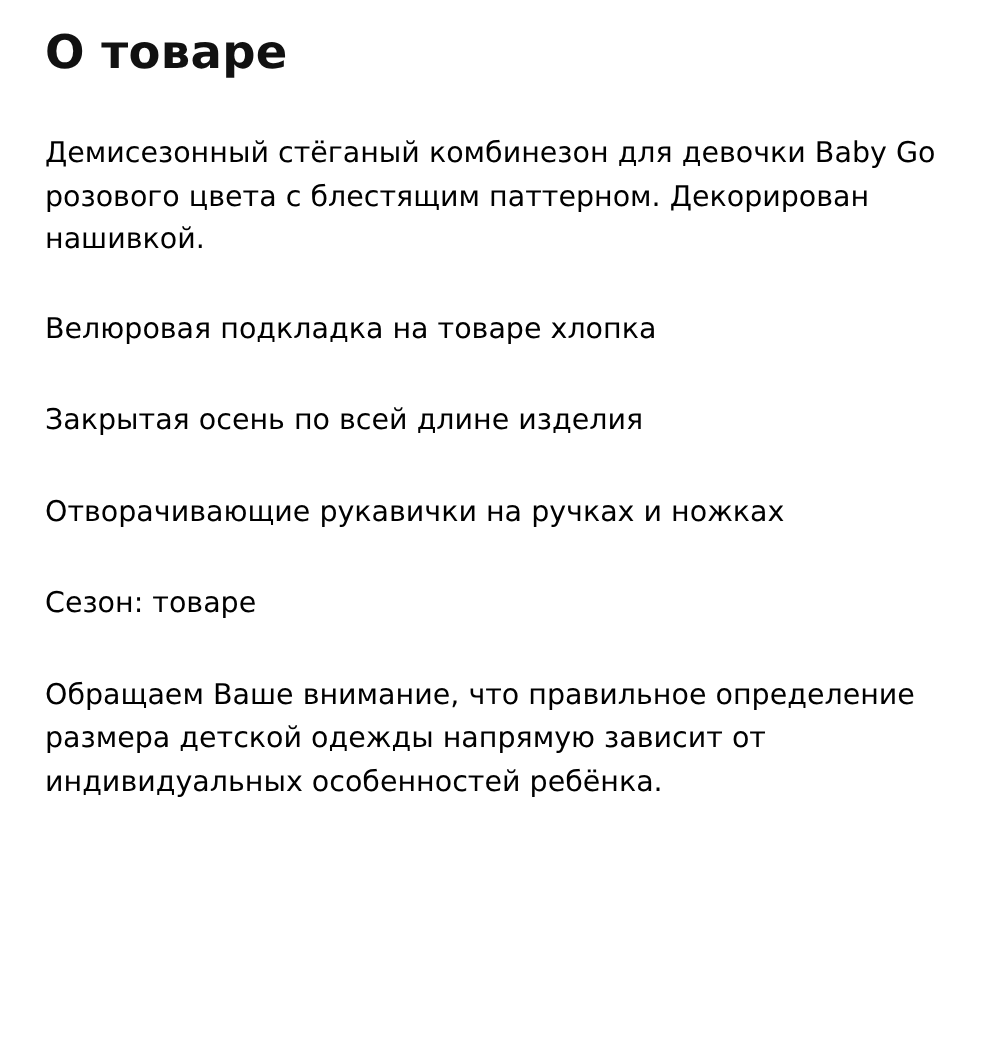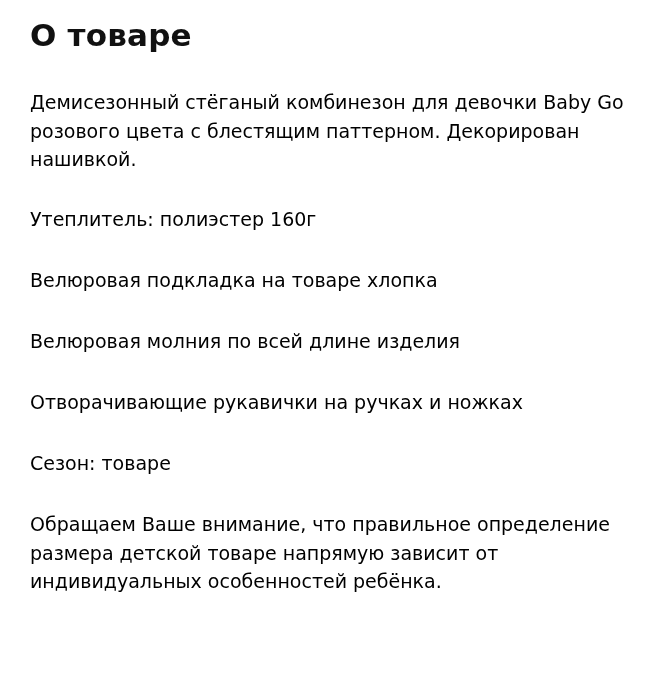--- a/index.html
+++ b/index.html
@@ -47,20 +47,19 @@
     margin-bottom: 31px;
   }
 </style>
 </head>
 <body>
 
 <div class="page">
   <h1 class="section-title">О товаре</h1>
   <div class="paragraphs">
     <p class="paragraph p-first">Демисезонный стёганый комбинезон для девочки Baby Go розового цвета с блестящим паттерном. Декорирован нашивкой.</p>
-    <p class="paragraph">Утеплитель: полиэстер 160г</p>
     <p class="paragraph">Велюровая подкладка на товаре хлопка</p>
-    <p class="paragraph">Велюровая молния по всей длине изделия</p>
+    <p class="paragraph">Закрытая осень по всей длине изделия</p>
     <p class="paragraph">Отворачивающие рукавички на ручках и ножках</p>
     <p class="paragraph">Сезон: товаре</p>
-    <p class="paragraph">Обращаем Ваше внимание, что правильное определение размера детской товаре напрямую зависит от индивидуальных особенностей ребёнка.</p>
+    <p class="paragraph">Обращаем Ваше внимание, что правильное определение размера детской одежды напрямую зависит от индивидуальных особенностей ребёнка.</p>
   </div>
 </div>
 
 </body></html>

